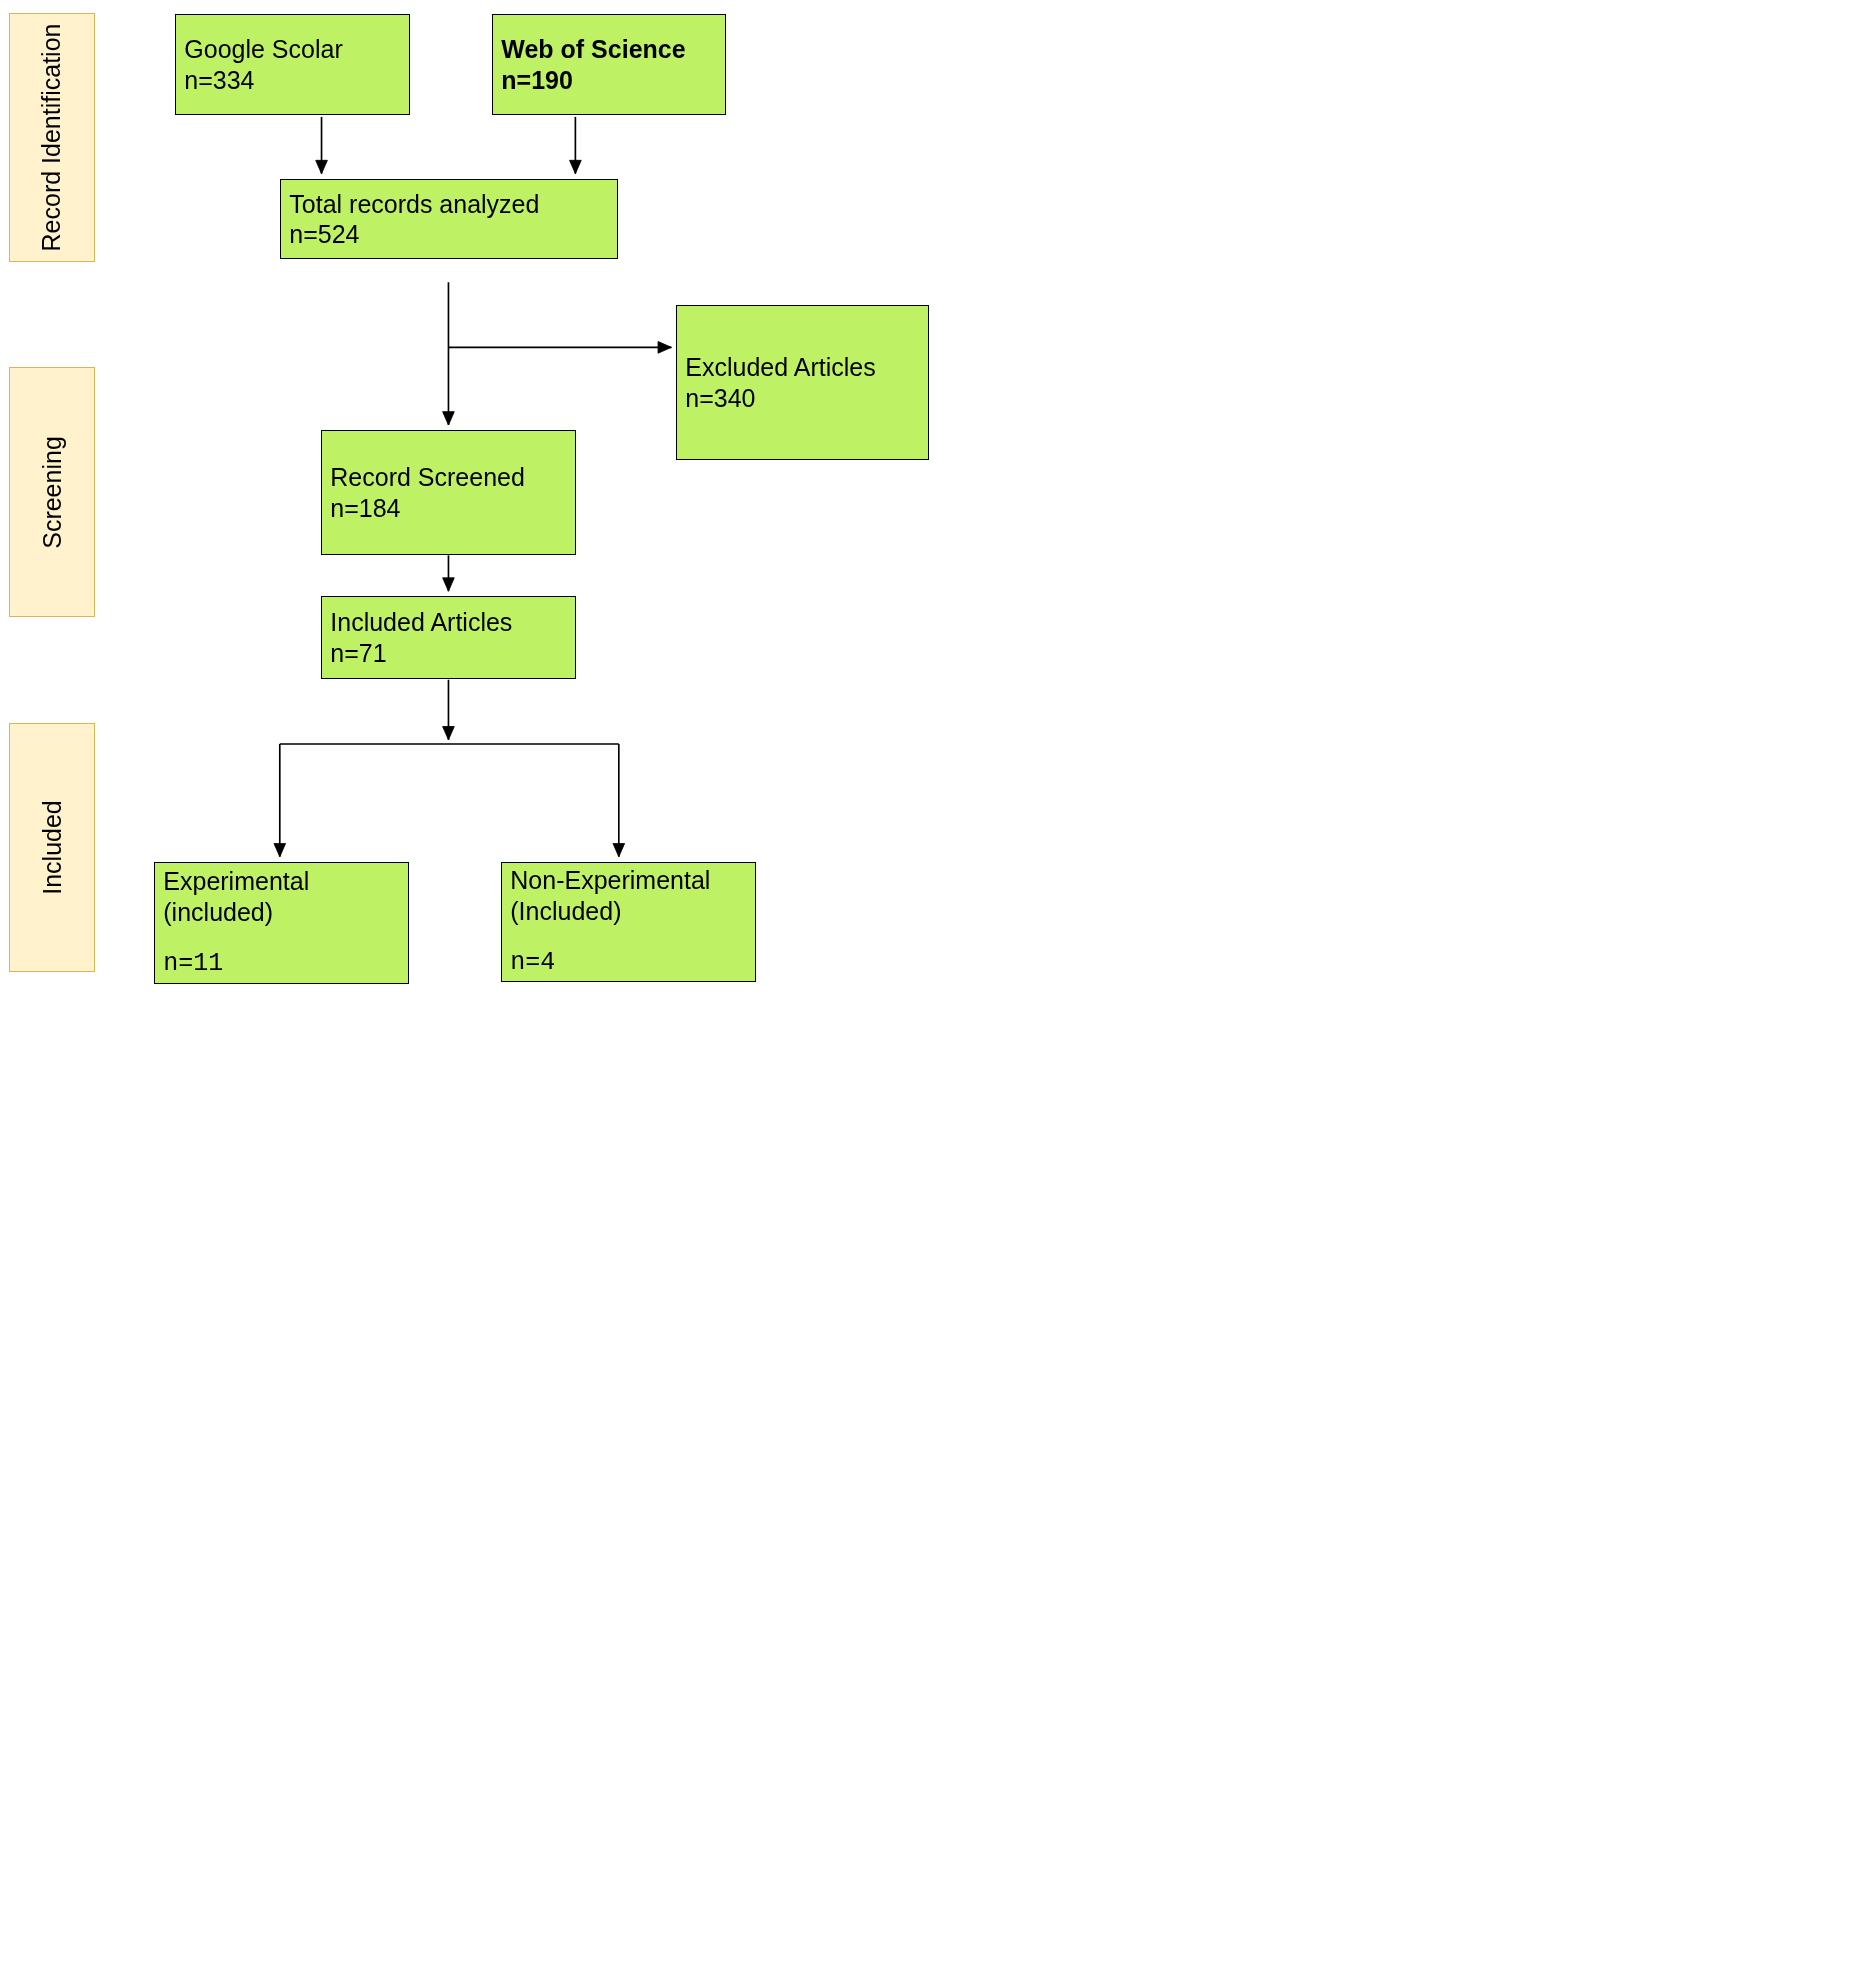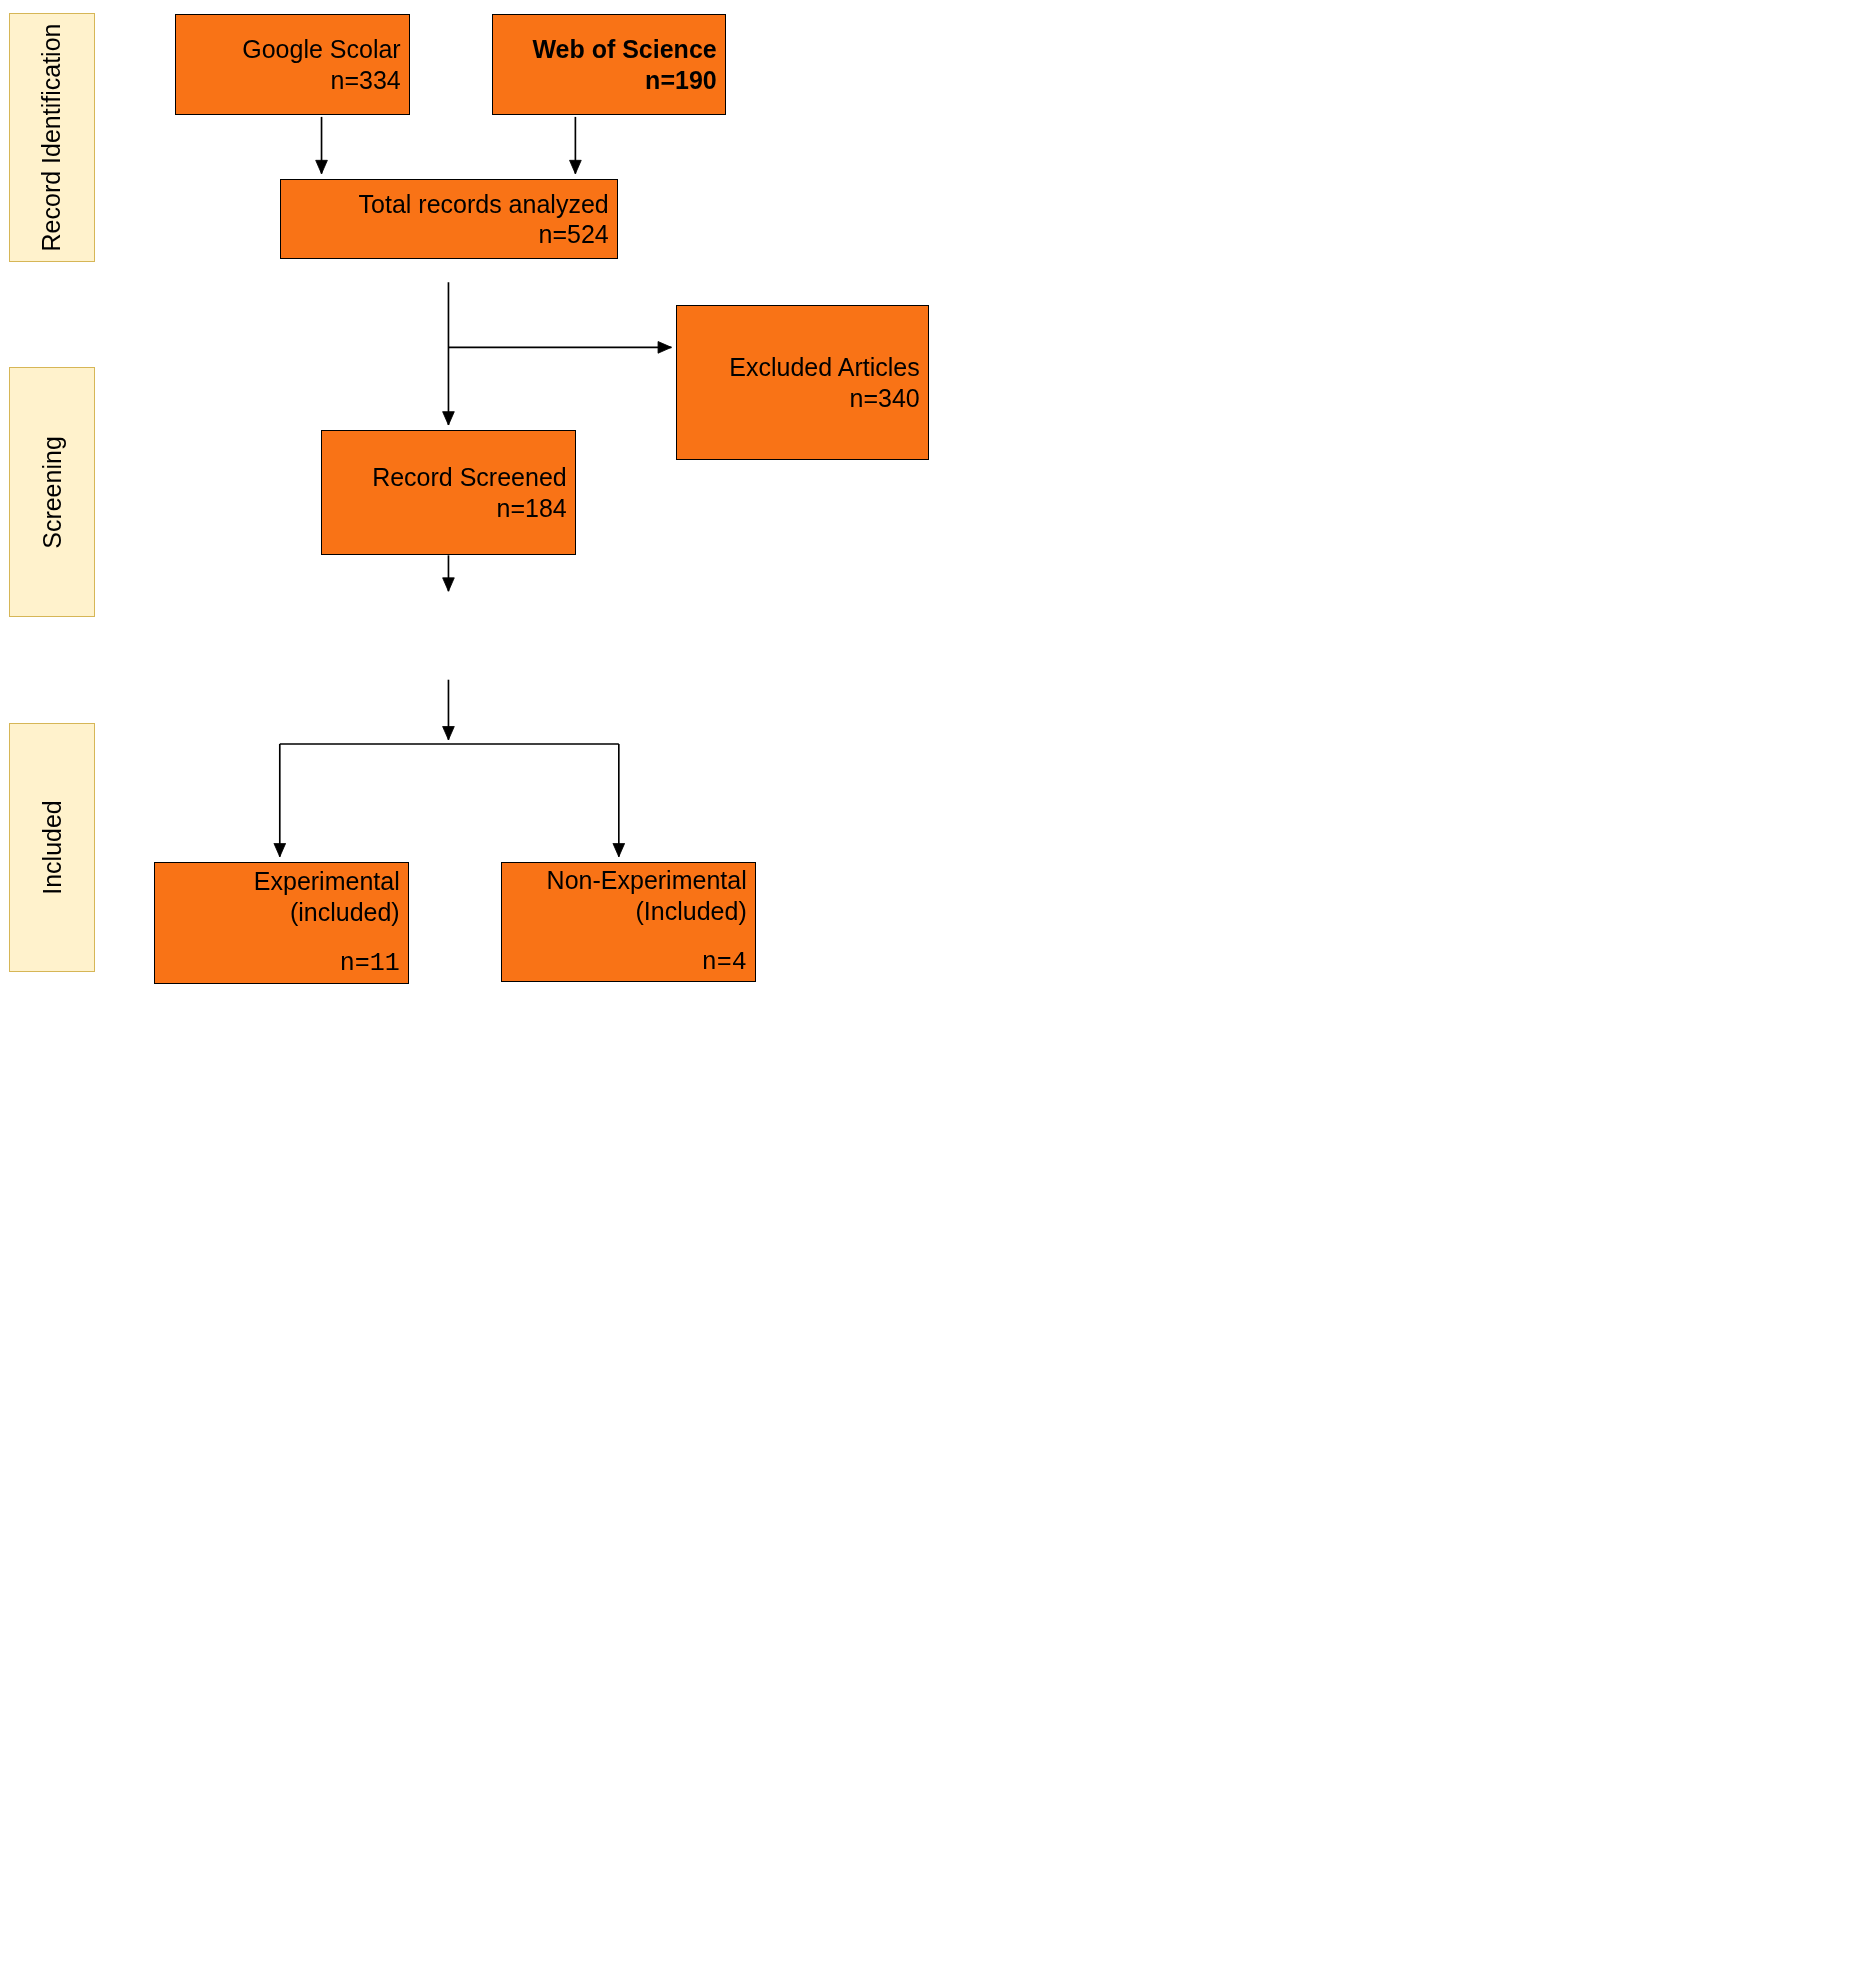--- a/index.html
+++ b/index.html
@@ -19,25 +19,25 @@
     box-sizing:border-box;
   }
   .section .vtext{
     transform:rotate(-90deg);
     white-space:nowrap;
     font-size:25px;
     color:#000000;
   }
   .node{
     position:absolute;z-index:2;
-    background:#f97316;
+    background:#bef264;
     border:1.7px solid #000000;
     box-sizing:border-box;
     display:flex;flex-direction:column;
-    align-items:flex-end;justify-content:center;
+    align-items:flex-start;justify-content:center;
     text-align:center;
     font-size:25px;line-height:1.22;
     padding:0 8.3px;
   }
   .node span{display:block;}
   .gap-top{margin-top:22px;font-family:Liberation Mono, monospace;}
 
   
   #sec-record-identification{left:9.2px;top:12.5px;width:86px;height:249px;}
   #sec-screening{left:9.2px;top:367px;width:86px;height:250px;}
@@ -102,20 +102,24 @@
   <div class="node" id="node-excluded-articles">
     <span>Excluded Articles</span>
     <span>n=340</span>
   </div>
 
   <div class="node" id="node-record-screened">
     <span>Record Screened</span>
     <span>n=184</span>
   </div>
 
+  <div class="node" id="node-included-articles">
+    <span>Included Articles</span>
+    <span>n=71</span>
+  </div>
 
   <div class="node" id="node-experimental">
     <span>Experimental</span>
     <span>(included)</span>
     <span class="gap-top">n=11</span>
   </div>
 
   <div class="node" id="node-non-experimental">
     <span>Non-Experimental</span>
     <span>(Included)</span>

